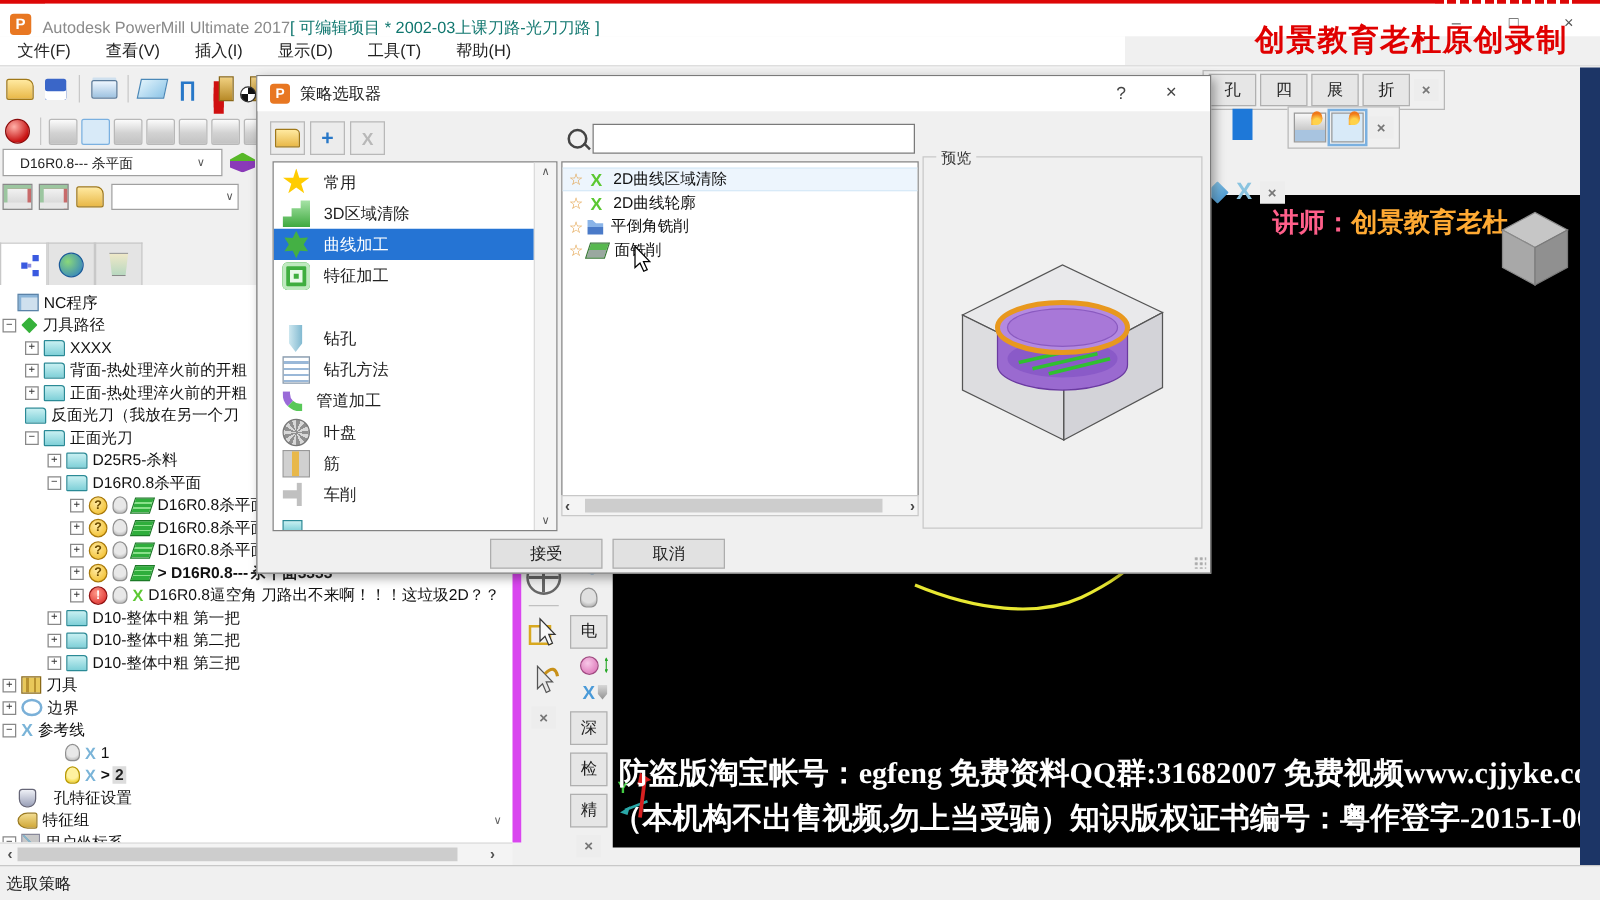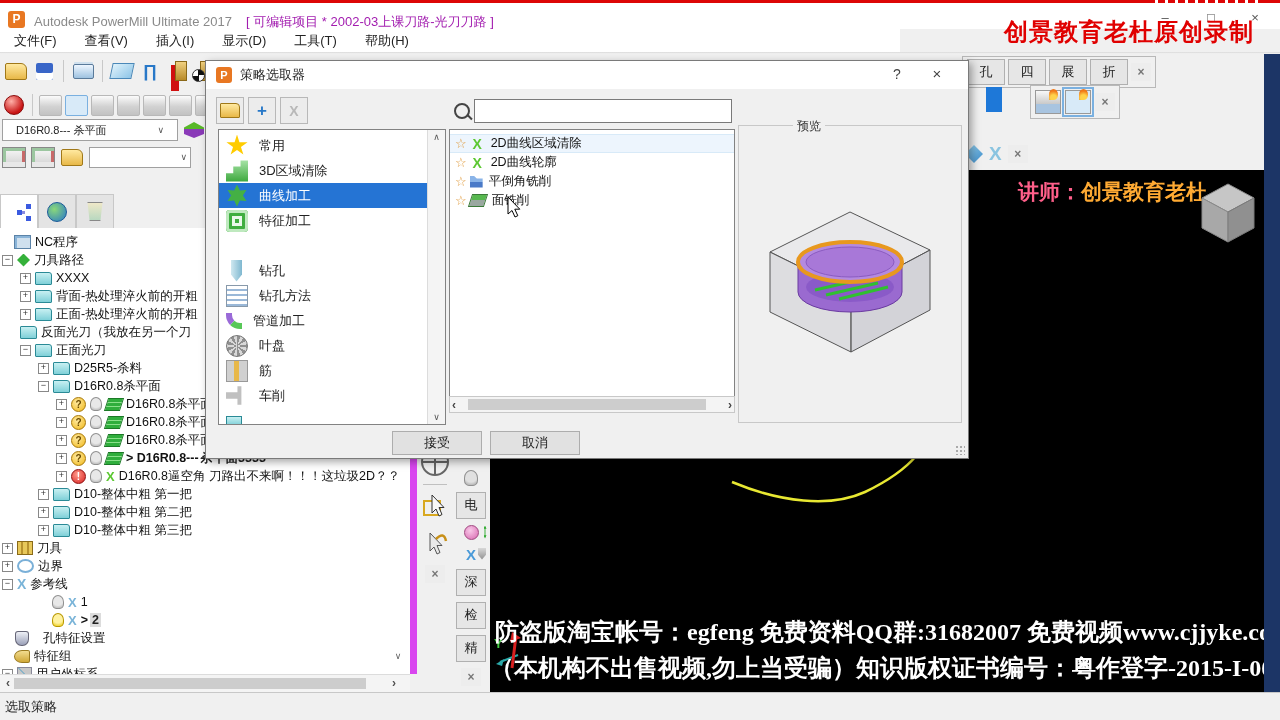--- a/index.html
+++ b/index.html
@@ -8,21 +8,21 @@
   .abs{position:absolute;}
   
   .red-line{left:0;top:0;width:1280px;height:3px;background:#dd0606;}
   .red-left{left:0;top:0;width:36px;height:8px;background:#dd0606;}
   .red-dash{left:1148px;top:0;width:116px;height:9px;background:repeating-linear-gradient(90deg,#dd0606 0 7px,#ffffff 7px 10px);}
   .red-corner{right:0;top:0;width:18px;height:22px;background:linear-gradient(#dd0606 0 0) top/18px 7px no-repeat,linear-gradient(#dd0606 0 0) right/7px 22px no-repeat;}
   
   .titlebar{left:0;top:3px;width:1280px;height:26px;background:#fff;}
   .applogo{left:8px;top:8px;width:17px;height:17px;background:#e87722;color:#fff;font-weight:bold;font-size:12px;text-align:center;line-height:17px;border-radius:3px;}
   .apptitle{left:34px;top:10px;color:#8a8a8a;font-size:13px;white-space:nowrap;}
-  .proj{color:#a21caf;margin-left:14px;}
+  .proj{color:#0f766e;}
   .winctl{top:7px;width:30px;height:17px;text-align:center;color:#555;font-size:13px;line-height:16px;cursor:default;}
   .watermark{right:26px;top:16px;font-family:"Liberation Serif","DejaVu Serif",serif;font-weight:bold;font-size:24px;color:#e00000;z-index:30;white-space:nowrap;letter-spacing:1px;}
   
   .menubar{left:0;top:29px;width:900px;height:23px;background:#fff;display:flex;align-items:center;}
   .menu-item{padding:0 14px;font-size:13px;color:#222;}
   .mb-sep{left:0;top:52px;width:1280px;height:2px;background:linear-gradient(#d8d8d8,#f6f6f6);}
   
   .tbtn{width:24px;height:24px;display:inline-flex;align-items:center;justify-content:center;}
   .vsep{width:1px;height:22px;background:#c8c8c8;display:inline-block;margin:0 3px;vertical-align:middle;}
   .row1{left:4px;top:57px;height:28px;display:flex;align-items:center;gap:4px;}
@@ -80,21 +80,21 @@
   .trow.bold .tlabel,.trow.bold .l2{font-weight:bold;}
   .l2.strike{text-decoration:line-through;margin-left:2px;}
   .l2.mark{background:#dcdcdc;padding:0 2px;margin-left:2px;}
   .tree-vscroll{left:390px;top:648px;width:16px;height:16px;color:#606060;font-size:9px;text-align:center;line-height:16px;}
   .tree-hscroll{left:0;top:674px;width:410px;height:17px;background:#f4f4f4;border-top:1px solid #dcdcdc;}
   .hs-arrow{position:absolute;top:1px;width:14px;height:14px;color:#505050;font-size:12px;line-height:14px;text-align:center;font-weight:bold;}
   .hs-thumb{position:absolute;left:14px;top:3px;width:352px;height:11px;background:#cdcdcd;}
   
   .statusbar{left:0;top:692px;width:1280px;height:28px;background:#f0f0f0;border-top:1px solid #c8c8c8;display:flex;align-items:center;padding-left:5px;box-sizing:border-box;}
   
-  .viewport{left:490px;top:170px;width:774px;height:522px;background:#000;z-index:10;}
+  .viewport{left:490px;top:156px;width:774px;height:522px;background:#000;z-index:10;}
   .instructor{position:absolute;left:528px;top:8px;font-family:"Liberation Serif","DejaVu Serif",serif;font-weight:bold;font-size:21px;white-space:nowrap;}
   .instructor .pre{color:#ff5f8a;}
   .instructor .name{color:#ffaa33;}
   .overlay1{position:absolute;left:5px;right:10px;top:446px;text-align:center;color:#fff;font-family:"Liberation Serif","DejaVu Serif",serif;font-weight:bold;font-size:24px;white-space:nowrap;}
   .overlay2{position:absolute;left:0px;right:10px;top:482px;text-align:center;color:#fff;font-family:"Liberation Serif","DejaVu Serif",serif;font-weight:bold;font-size:24px;white-space:nowrap;}
   .vp-svg{position:absolute;left:0;top:0;pointer-events:none;}
   .navyedge{left:1264px;top:54px;width:16px;height:638px;background:#1c3566;z-index:15;}
   
   .rgroupA{left:962px;top:56px;height:30px;border:1px solid #b8b8b8;background:#f0f0f0;display:flex;align-items:center;gap:3px;padding:0 4px;z-index:16;}
   .rbtn{width:36px;height:24px;background:#e6e6e6;border:1px solid #b0b0b0;text-align:center;line-height:23px;font-size:13px;}
@@ -161,21 +161,21 @@
   .st-ico{width:15px;height:14px;margin-right:6px;flex:none;display:inline-flex;align-items:center;justify-content:center;font-weight:bold;}
   .si-xg{color:#5cc832;font-size:14px;}
   .si-chamfer{width:13px;height:12px;background:linear-gradient(180deg,#8ab4e8 0 50%,#4a7ac8 50%);clip-path:polygon(0 100%,100% 100%,100% 25%,55% 25%,30% 0,0 0);}
   .si-face{width:14px;height:11px;background:linear-gradient(180deg,#57b84f 0 45%,#9aa8a0 45%);transform:skewX(-18deg);border:1px solid #3a7a38;}
   .strat-label{font-size:12.5px;color:#111;}
   .strat-hscroll{position:absolute;left:243px;top:335px;width:286px;height:17px;background:#f4f4f4;border:1px solid #c8c8c8;box-sizing:border-box;}
   .strat-hscroll .hs-thumb{left:18px;top:2px;width:238px;height:11px;}
   .sh-left{position:absolute;left:2px;top:1px;font-size:12px;font-weight:bold;color:#444;}
   .sh-right{position:absolute;right:2px;top:1px;font-size:12px;font-weight:bold;color:#444;}
   .preview-box{position:absolute;left:532px;top:64px;width:222px;height:296px;border:1px solid #c8c8c8;}
-  .preview-legend{position:absolute;left:10px;top:-8px;background:#f0f0f0;padding:0 4px;font-size:12px;color:#333;margin-left:44px;}
+  .preview-legend{position:absolute;left:10px;top:-8px;background:#f0f0f0;padding:0 4px;font-size:12px;color:#333;}
   .dlg-buttons{position:absolute;left:0;top:370px;width:560px;display:flex;justify-content:center;gap:8px;}
   .pushbtn{width:88px;height:22px;background:#e1e1e1;border:1px solid #adadad;font-size:13px;text-align:center;line-height:21px;}
   .grip{position:absolute;right:3px;bottom:3px;width:10px;height:10px;background:radial-gradient(circle,#aaa 1px,transparent 1.5px) 0 0/4px 4px;}
   
   .cursor{left:506px;top:196px;z-index:80;}
 </style>
 </head>
 <body>
 
 <div id="app">

